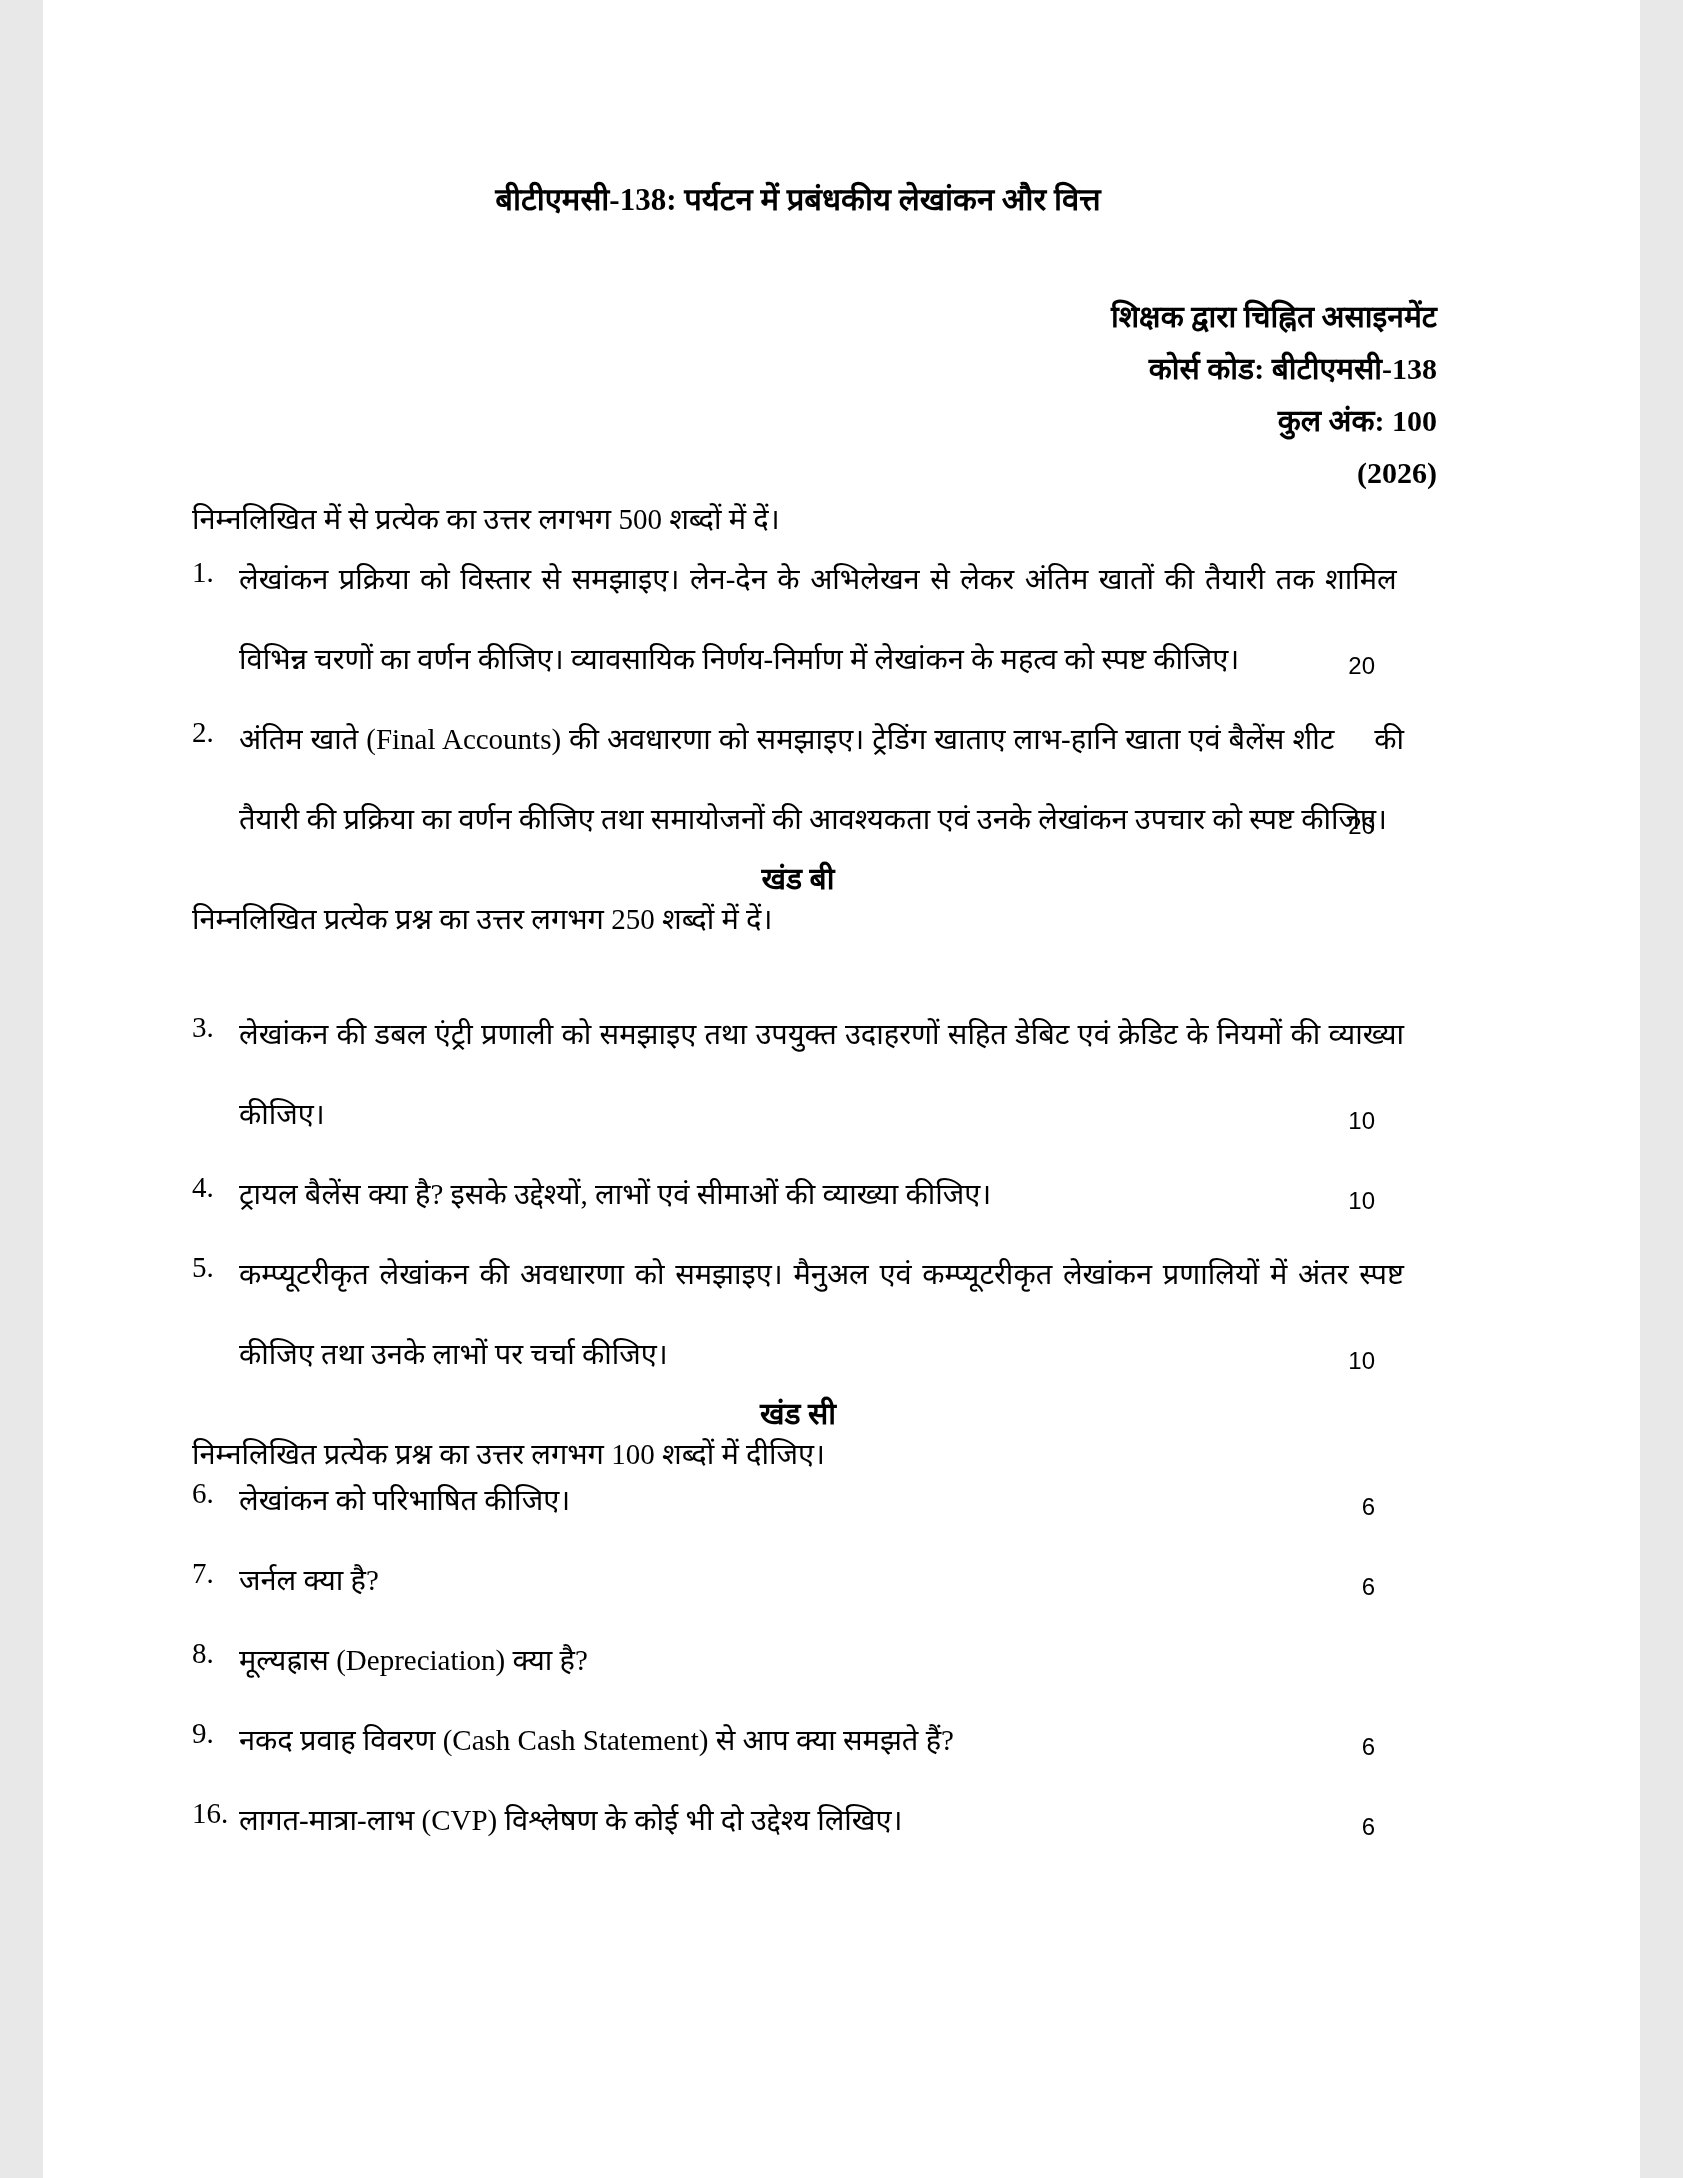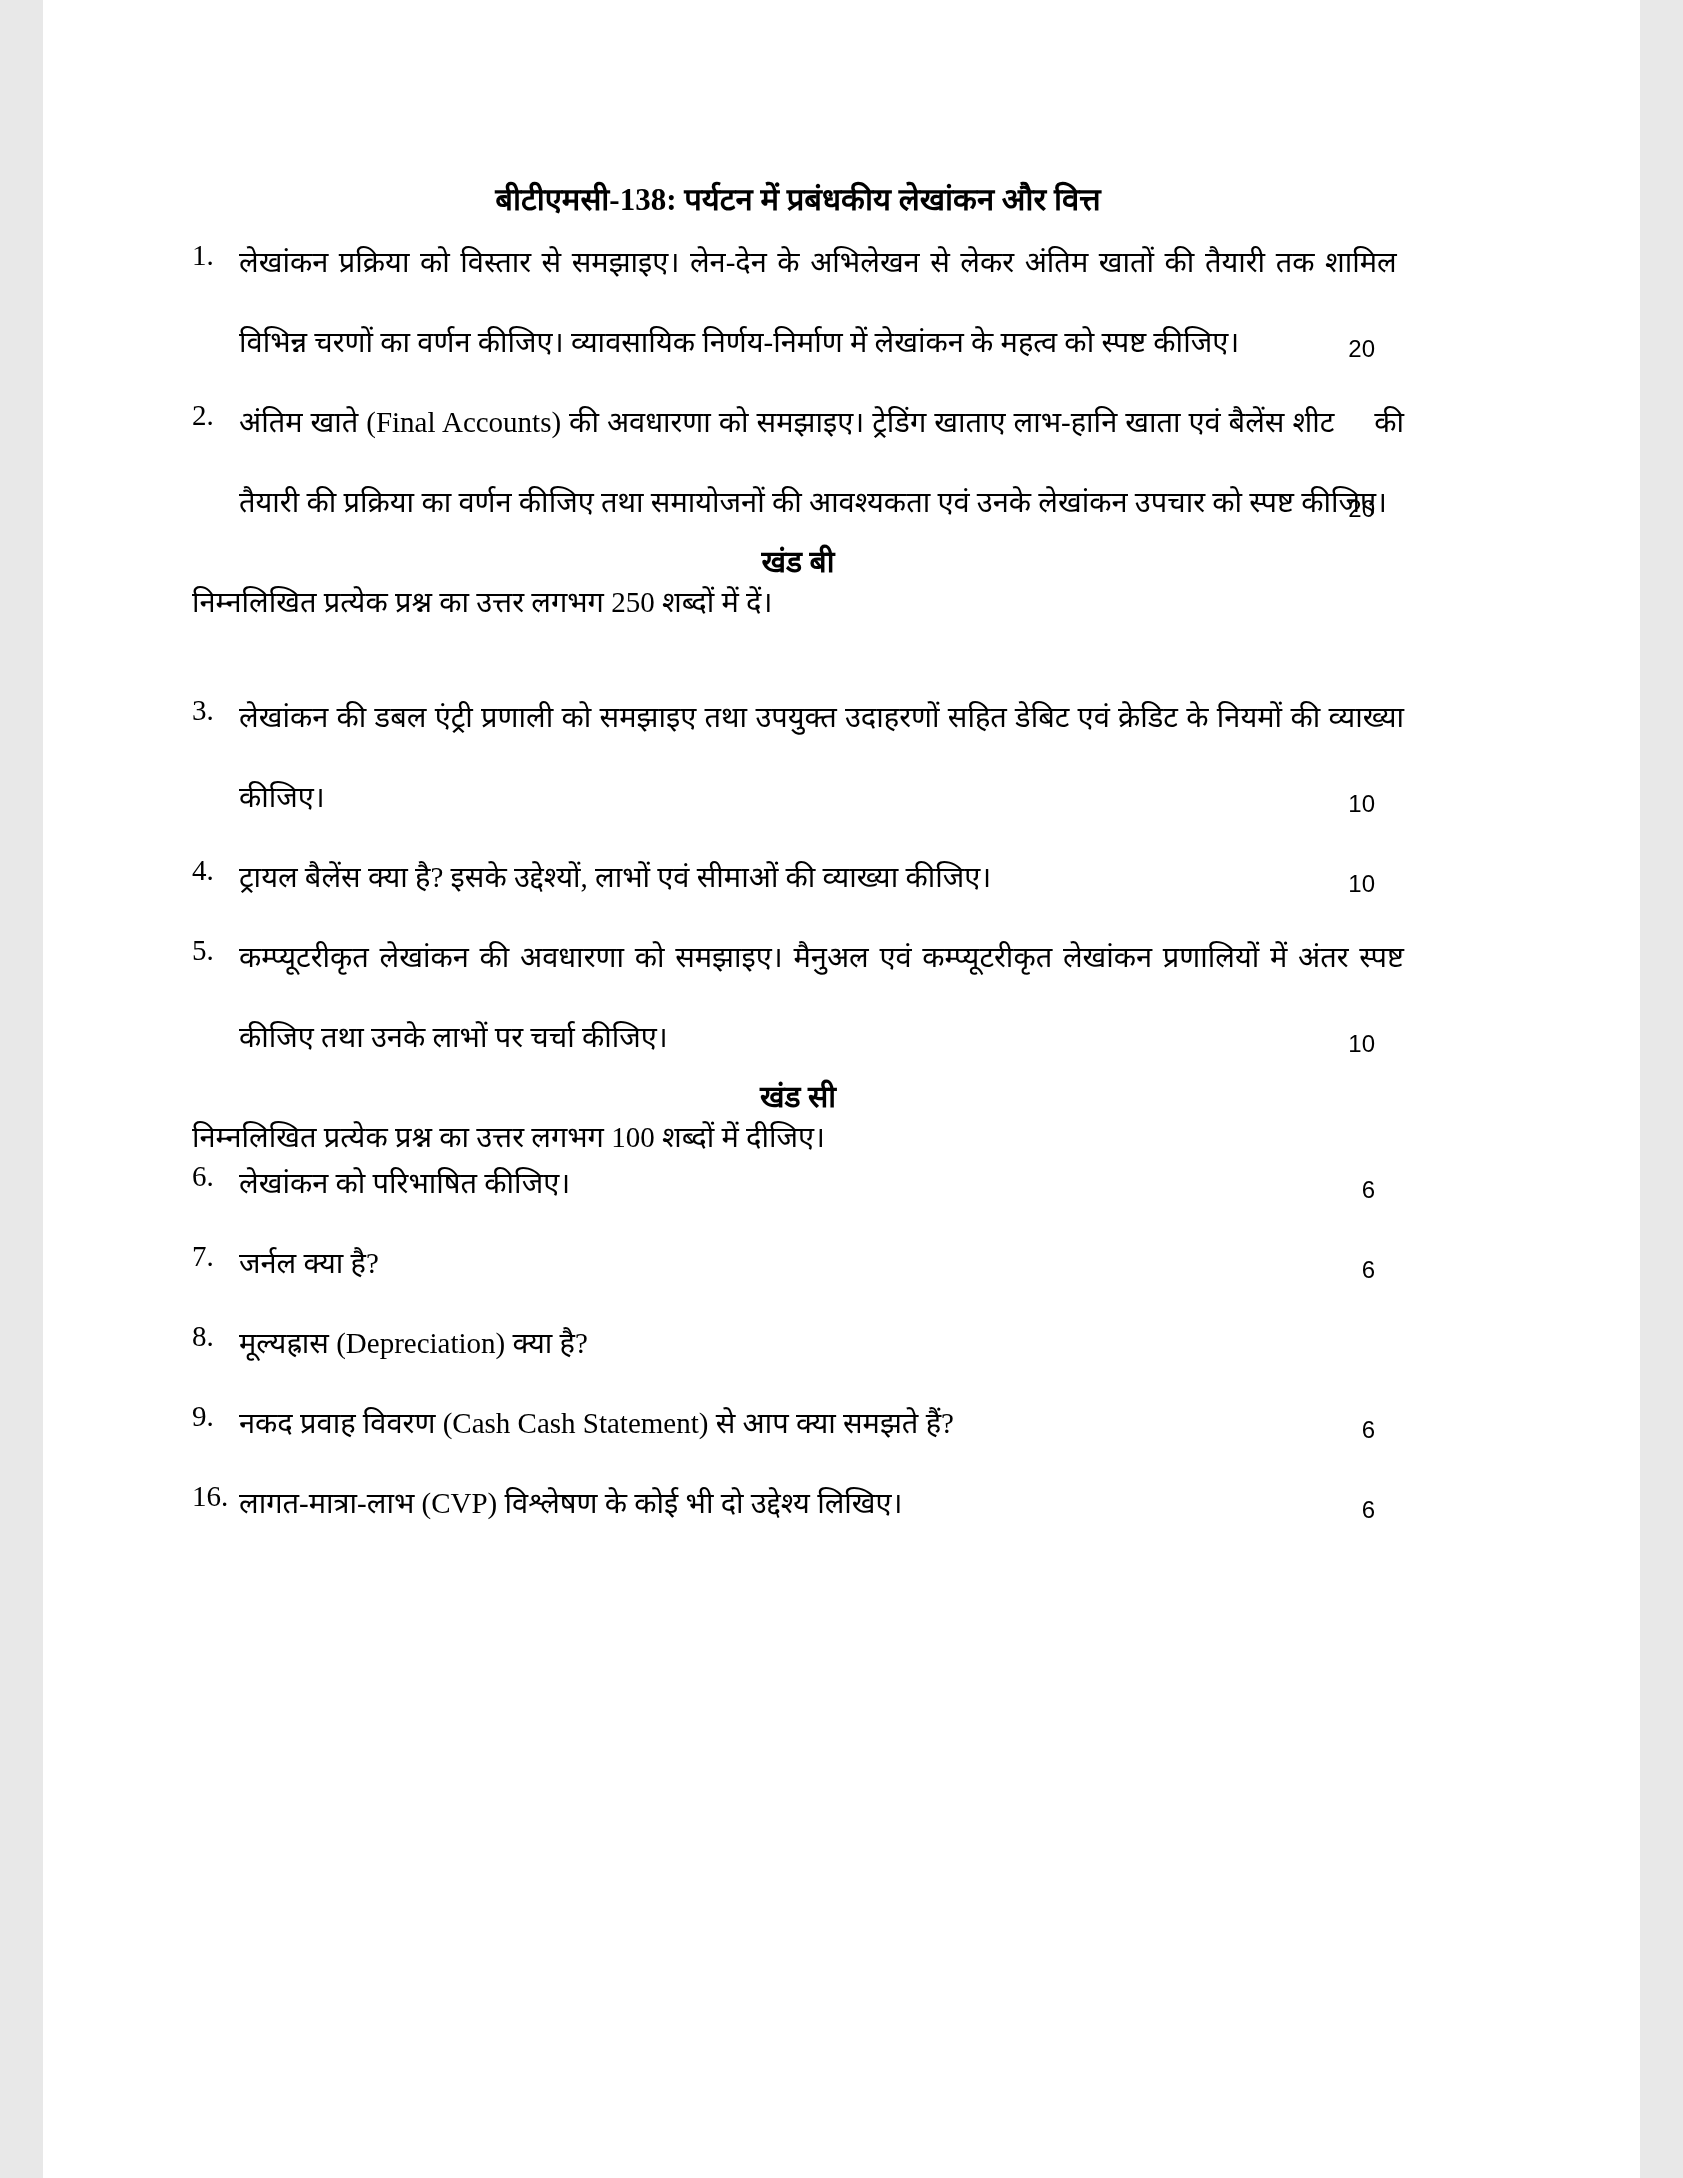--- a/index.html
+++ b/index.html
@@ -72,21 +72,28 @@
   }
 </style>
 </head>
 <body>
 
 <div class="page">
   <div class="content">
 
     <div class="doc-title">बीटीएमसी-138: पर्यटन में प्रबंधकीय लेखांकन और वित्त</div>
 
+    <div class="header-block">
+      <div>शिक्षक द्वारा चिह्नित असाइनमेंट</div>
+      <div>कोर्स कोड: बीटीएमसी-138</div>
+      <div>कुल अंक: 100</div>
+      <div>(2026)</div>
+    </div>
 
+    <div class="instruction">निम्नलिखित में से प्रत्येक का उत्तर लगभग 500 शब्दों में दें।</div>
 
     <div class="q">
       <span class="qnum">1.</span>
       <div class="qtext">लेखांकन प्रक्रिया को विस्तार से समझाइए। लेन-देन के अभिलेखन से लेकर अंतिम खातों की तैयारी तक शामिल&nbsp; विभिन्न चरणों का वर्णन कीजिए। व्यावसायिक निर्णय-निर्माण में लेखांकन के महत्व को स्पष्ट कीजिए।</div>
       <span class="qmarks">20</span>
     </div>
 
     <div class="q">
       <span class="qnum">2.</span>
       <div class="qtext">अंतिम खाते (Final Accounts) की अवधारणा को समझाइए। ट्रेडिंग खाताए लाभ-हानि खाता एवं बैलेंस शीट&nbsp;&nbsp;&nbsp;&nbsp; की तैयारी की प्रक्रिया का वर्णन कीजिए तथा समायोजनों की आवश्यकता एवं उनके लेखांकन उपचार को स्पष्ट कीजिए।</div>

